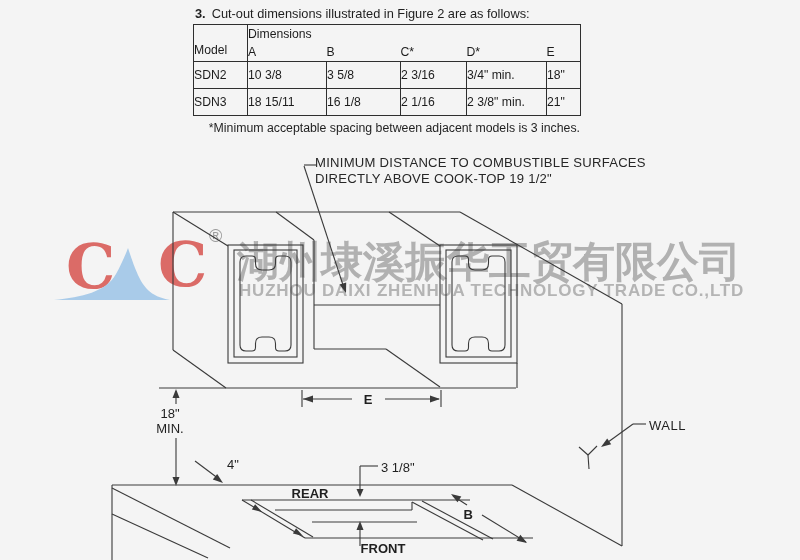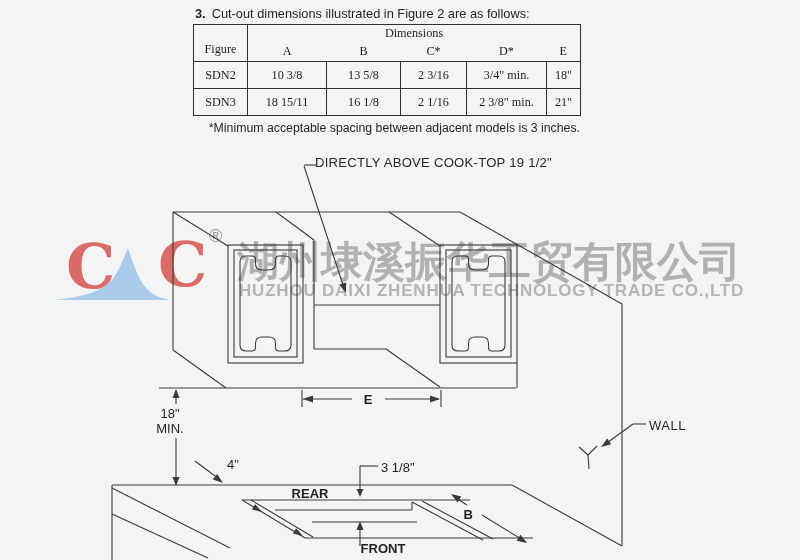--- a/index.html
+++ b/index.html
@@ -3,21 +3,21 @@
 <meta charset="utf-8">
 <style>
   html,body{margin:0;padding:0;background:#e9e9e9;}
   #stage{position:relative;width:800px;height:560px;background:#f4f4f4;overflow:hidden;
          font-family:"Liberation Sans",sans-serif;color:#1f1f1f;}
   
   .heading{position:absolute;left:195px;top:6px;font-size:12.8px;white-space:nowrap;}
   .heading .num{font-weight:bold;margin-right:6px;}
   #dim-table{position:absolute;left:193px;top:24px;border-collapse:collapse;table-layout:fixed;
              width:387px;font-size:12.2px;color:#1c1c1c;border:1.6px solid #2e2e2e;}
-  #dim-table td{border:1.4px solid #2e2e2e;text-align:center;padding:0;font-family:Liberation Serif, serif;}
+  #dim-table td{border:1.4px solid #2e2e2e;padding:0;}
   #dim-table td.hdr-model{vertical-align:bottom;padding-bottom:4px;}
   #dim-table td.hdr-dims{border-bottom:none;height:17px;}
   #dim-table td.hdr-col{border:none;border-bottom:1.4px solid #2e2e2e;height:19px;}
   #dim-table tr.data td{height:26px;margin-top:40px;}
   .footnote{position:absolute;left:193px;top:121px;width:387px;text-align:right;
             font-size:12.3px;white-space:nowrap;}
   
   .note{position:absolute;left:315px;top:155px;font-size:13.1px;line-height:15.5px;
         letter-spacing:.25px;color:#272727;white-space:nowrap;}
   
@@ -50,52 +50,53 @@
     <colgroup>
         <col style="width:54px">
         <col style="width:79px">
         <col style="width:74px">
         <col style="width:66px">
         <col style="width:80px">
         <col style="width:34px">
       </colgroup>
     <tbody>
         <tr>
-      <td rowspan="2" class="hdr-model">Figure</td>
+      <td rowspan="2" class="hdr-model">Model</td>
       <td colspan="5" class="hdr-dims">Dimensions</td>
     </tr>
     <tr>
       <td class="hdr-col">A</td>
       <td class="hdr-col">B</td>
       <td class="hdr-col">C*</td>
       <td class="hdr-col">D*</td>
       <td class="hdr-col">E</td>
     </tr>
     <tr class="data">
       <td>SDN2</td>
       <td>10 3/8</td>
-      <td>13 5/8</td>
+      <td>3 5/8</td>
       <td>2 3/16</td>
       <td>3/4" min.</td>
       <td>18"</td>
     </tr>
     <tr class="data">
       <td>SDN3</td>
       <td>18 15/11</td>
       <td>16 1/8</td>
       <td>2 1/16</td>
       <td>2 3/8" min.</td>
       <td>21"</td>
     </tr>
   </tbody>
     </table>
 
   <div class="footnote">*Minimum acceptable spacing between adjacent models is 3 inches.</div>
 
   <div class="note">
+    <div>MINIMUM DISTANCE TO COMBUSTIBLE SURFACES</div>
     <div>DIRECTLY ABOVE COOK-TOP 19 1/2"</div>
   </div>
 
   <span class="wm logo-c logo-c1">C</span>
   <svg id="mountain" class="wm" width="130" height="60" viewBox="0 0 130 60">
     <path d="M4,56 L120,56 C100,52 93,44 85,24 C82,16 80,10 78,4 C75,12 71,21 66,30 C56,48 32,53 4,56 Z" fill="#a9cbe9" stroke="none"></path>
   </svg>
   <span class="wm logo-c logo-c2">C</span>
   <span class="wm logo-reg">®</span>
   <div class="wm wm-cn" style="position:absolute;">湖州埭溪振华工贸有限公司</div>

